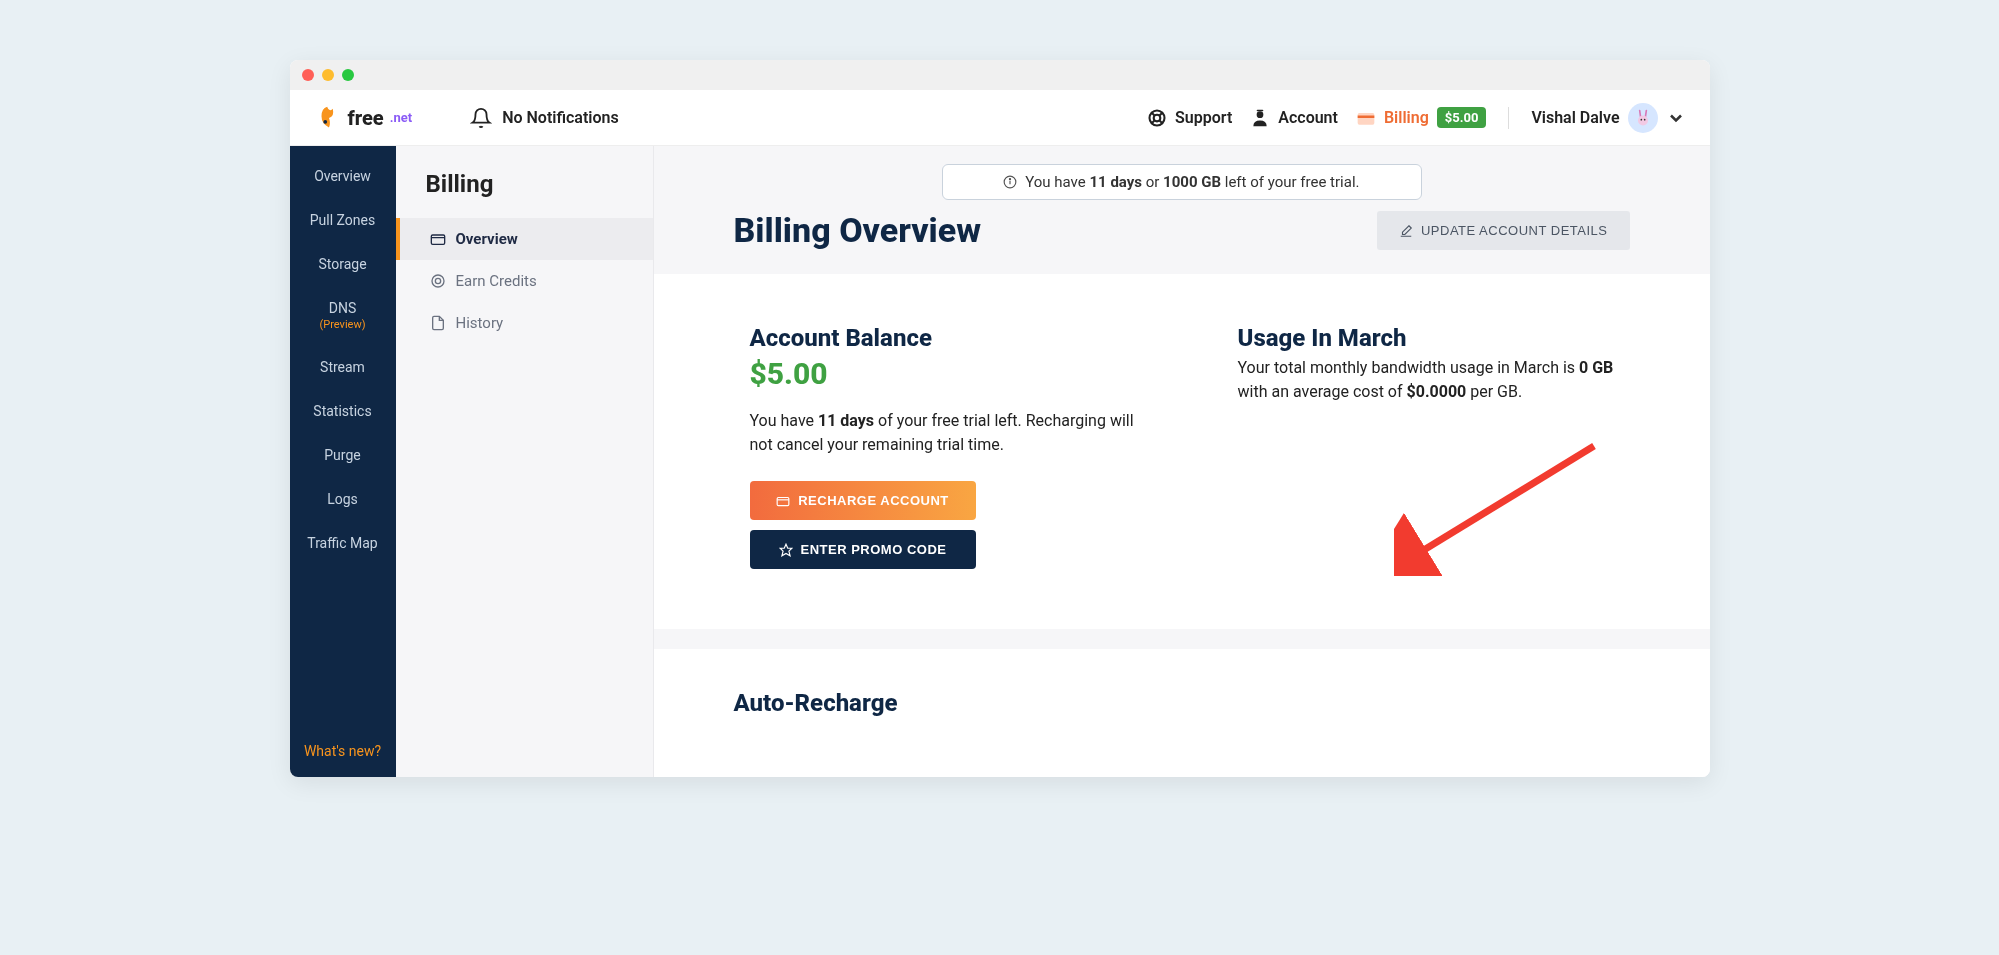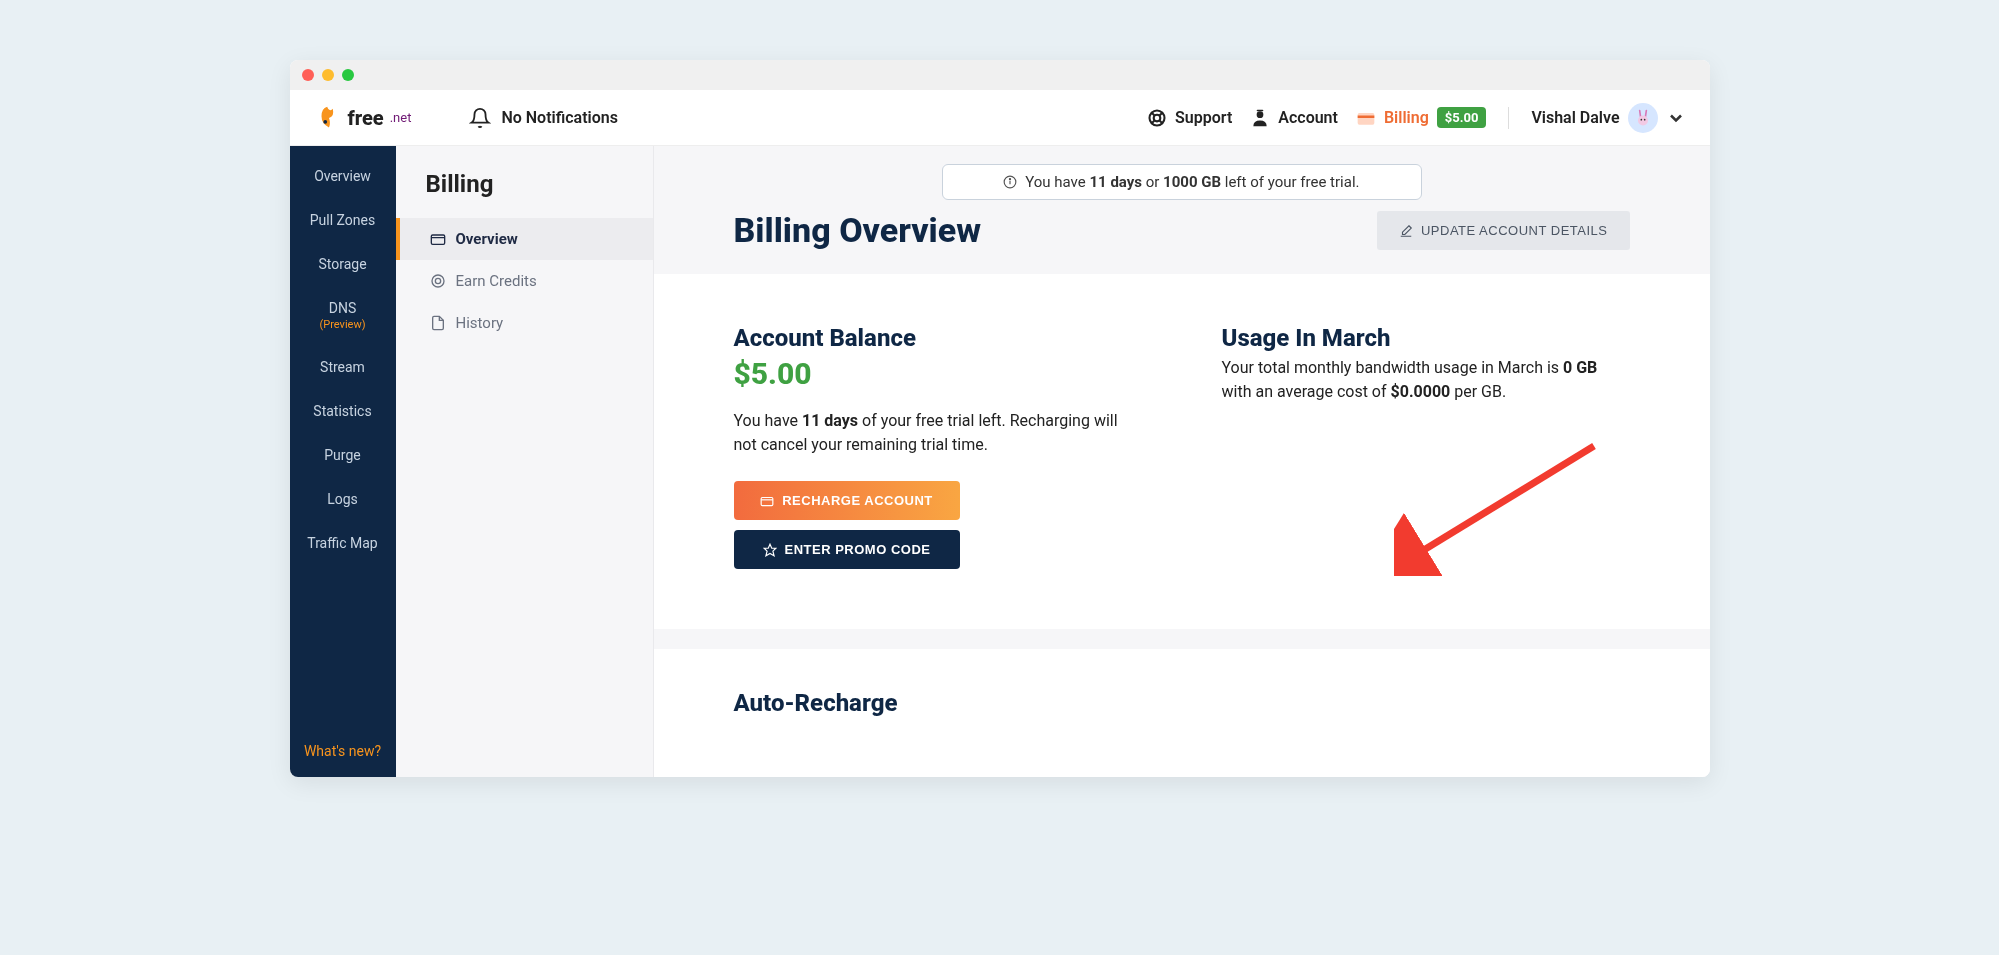--- a/index.html
+++ b/index.html
@@ -45,21 +45,21 @@
   }
   .logo {
     display: flex;
     align-items: center;
     font-weight: 800;
     font-size: 20px;
     color: #222;
     gap: 4px;
   }
   .logo svg { width: 30px; height: 30px; }
-  .logo .dot-net { color: #701a75; font-weight: 400; font-size: 13px; margin-left: 2px; }
+  .logo .dot-net { color: #8b5cf6; font-weight: 700; font-size: 13px; margin-left: 2px; }
   .notif {
     display: flex;
     align-items: center;
     gap: 10px;
     margin-left: 40px;
     color: #222;
     font-size: 16px;
     font-weight: 600;
   }
   .notif svg { width: 22px; height: 22px; }
@@ -197,21 +197,21 @@
   }
   .update-btn svg { width: 14px; height: 14px; }
 
   .content-card {
     background: #fff;
     margin: 0;
     padding: 50px 80px;
     display: flex;
     gap: 80px;
   }
-  .col { flex: 1; }
+  .col { flex: 1; margin-left: 16px; }
   .col h3 {
     font-size: 24px;
     font-weight: 800;
     color: #0f2745;
     margin-bottom: 4px;
   }
   .balance-amount { font-size: 30px; font-weight: 800; color: #3fa142; margin-bottom: 18px; }
   .usage-amount { font-size: 30px; font-weight: 800; color: #ef6c33; margin-bottom: 18px; }
   .desc { font-size: 16px; color: #222; line-height: 1.5; margin-bottom: 24px; }
   .desc b { font-weight: 700; }

